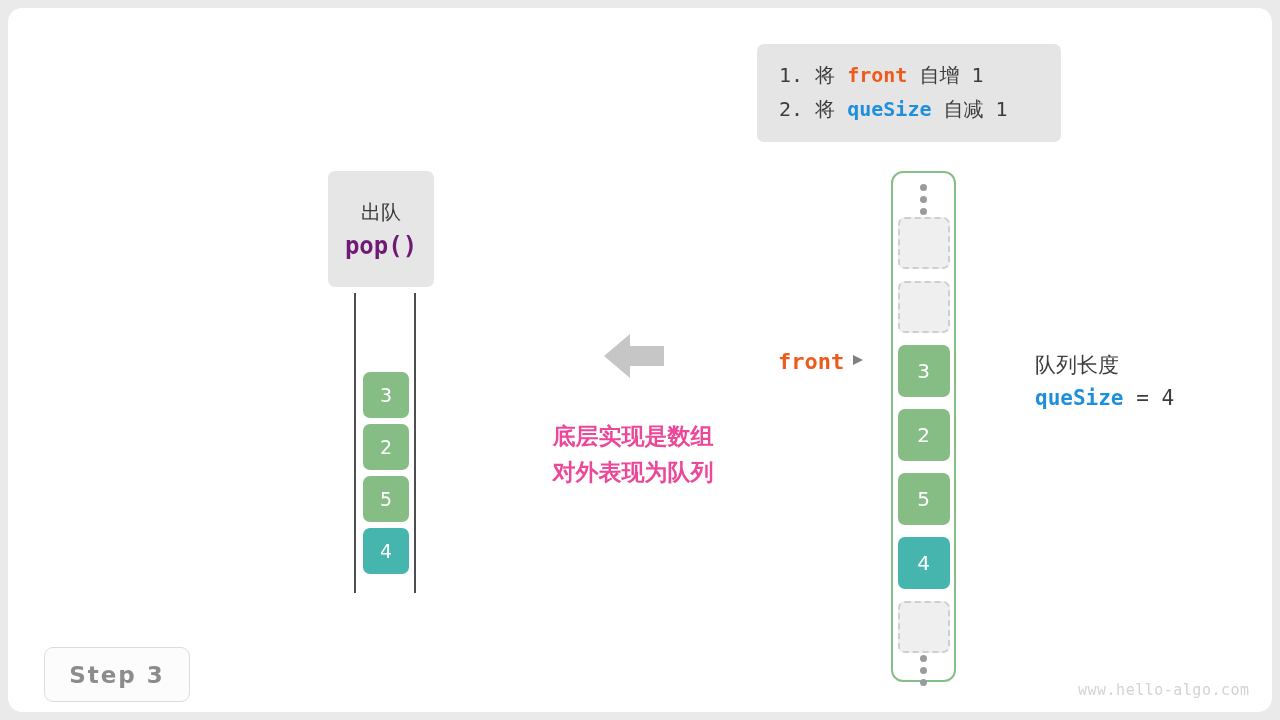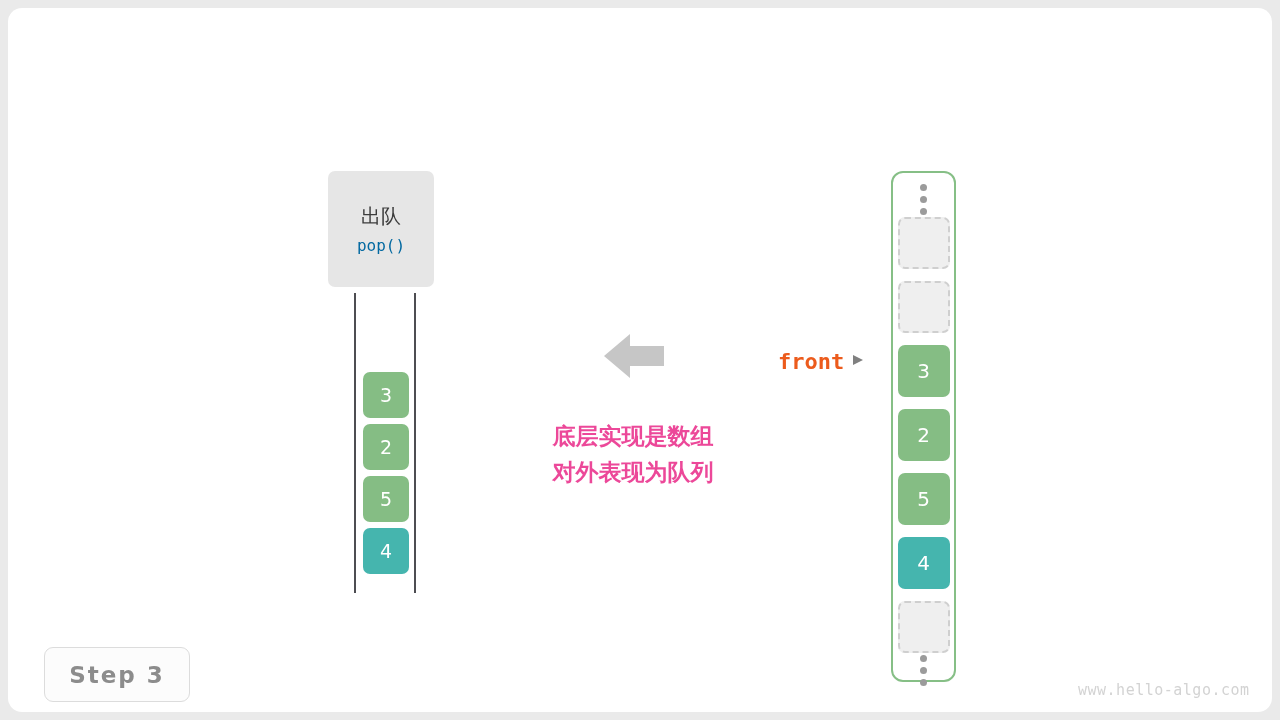--- a/index.html
+++ b/index.html
@@ -67,23 +67,24 @@
     align-items: center;
     justify-content: center;
     gap: 6px;
   }
   #pop-box .cn {
     font-size: 20px;
     color: #3c3c3c;
     font-family: "DejaVu Sans", "Liberation Sans", sans-serif;
   }
   #pop-box .fn {
-    font-size: 16px;
-    color: #0369a1;
-    font-family: "DejaVu Sans Mono", "Liberation Mono", monospace;
+    font-size: 24px;
+    color: #701a75;
+    font-family: "DejaVu Sans Mono", "Liberation Mono", monospace;
+    font-weight: bold;
   }
 
   
   #queue-container {
     left: 346px;
     top: 285px;
     width: 62px;
     height: 300px;
   }
   #queue-container .rail {
@@ -249,20 +250,24 @@
     font-size: 15px;
     color: #d3d3d3;
     letter-spacing: 0.5px;
   }
 </style>
 </head>
 <body>
 
 <div id="canvas">
 
+  <div class="abs" id="instruction-box">
+    <div class="instr-line"><span>1. 将 </span><span class="kw-front">front</span><span> 自增 1</span></div>
+    <div class="instr-line"><span>2. 将 </span><span class="kw-quesize">queSize</span><span> 自减 1</span></div>
+  </div>
 
   <div class="abs" id="pop-box">
     <div class="cn">出队</div>
     <div class="fn">pop()</div>
   </div>
 
   <div class="abs" id="queue-container">
     <div class="rail left"></div>
     <div class="rail right"></div>
     <div id="queue-cells">
@@ -308,20 +313,24 @@
         <div class="cell teal">4</div>
         <div class="cell empty"></div>
       </div>
     <span class="dots">
         <i></i>
         <i></i>
         <i></i>
       </span>
   </div>
 
+  <div class="abs" id="quesize-note">
+    <div class="cn">队列长度</div>
+    <div class="expr"><span class="kw-quesize">queSize</span><span> = </span><span>4</span></div>
+  </div>
 
   <div class="abs" id="step-badge">
     <span>Step 3</span>
   </div>
 
   <div class="abs" id="watermark">www.hello-algo.com</div>
 
 </div>
 
 </body></html>

